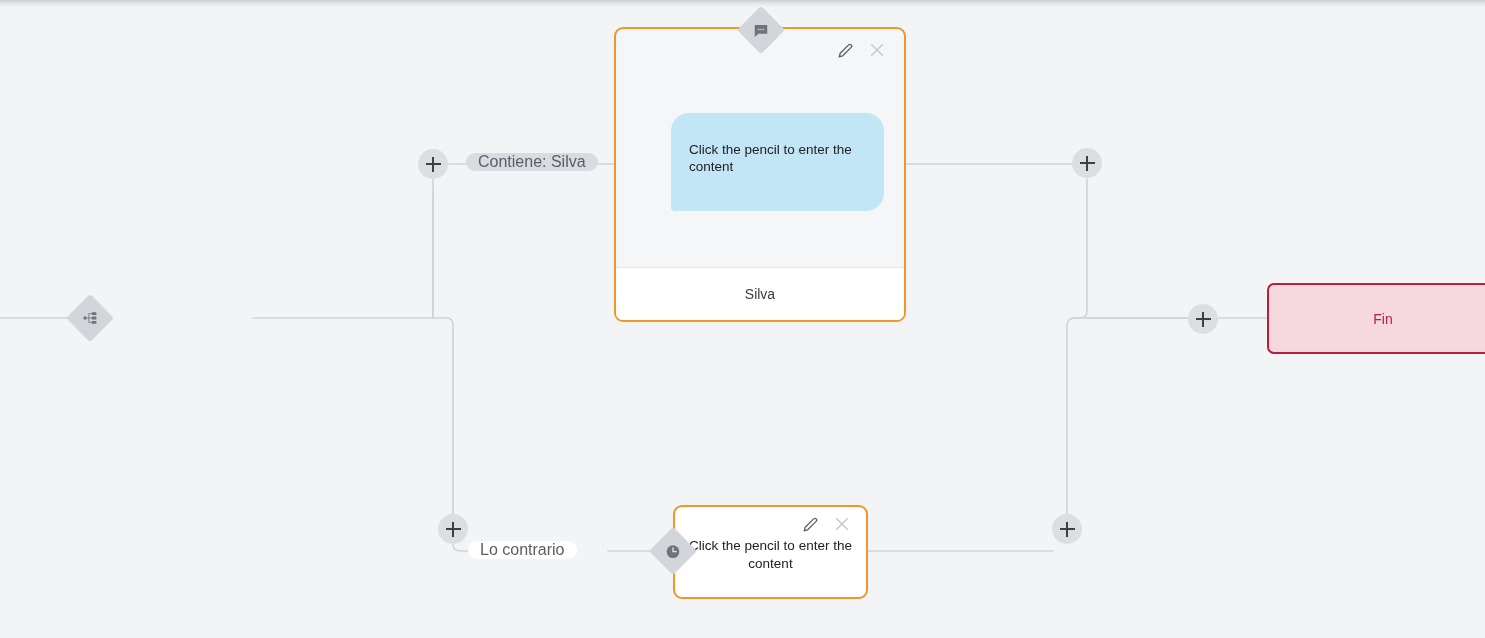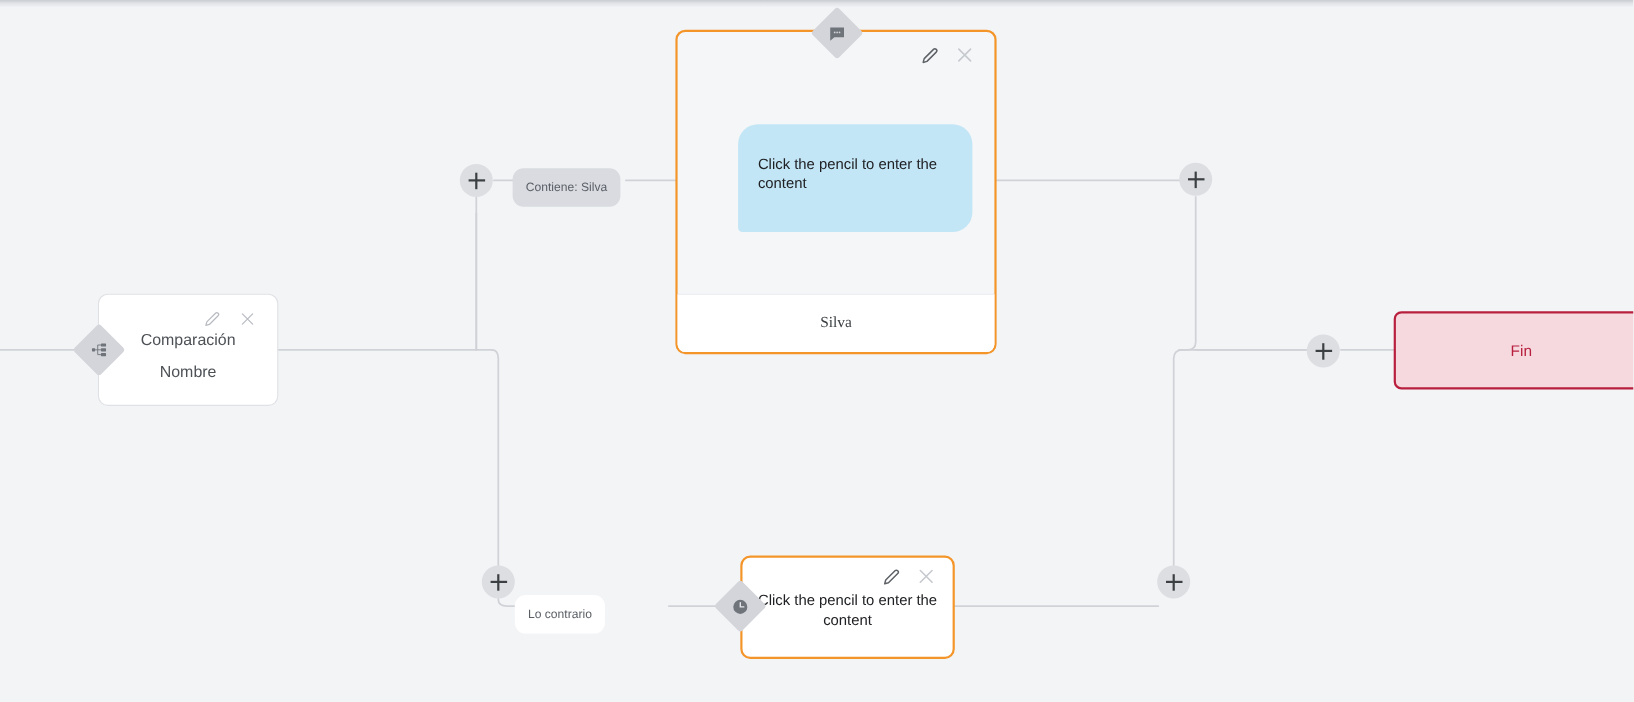--- a/index.html
+++ b/index.html
@@ -78,27 +78,27 @@
     content: "";
     position: absolute;
     background: #3c4043;
   }
   .plus::before { width: 15px; height: 1.6px; }
   .plus::after  { width: 1.6px; height: 15px; }
 
   
   .edge-label {
     position: absolute;
-    height: 35px;
+    height: 18px;
     padding: 0 12px;
     display: flex;
     align-items: center;
     justify-content: center;
     border-radius: 10px;
-    font-size: 11px;
+    font-size: 16px;
     color: #5a5f66;
     white-space: nowrap;
   }
   .edge-label.gray  { background: #d9dbe0; }
   .edge-label.white { background: #ffffff; }
 
   
   #comparison-node {
     position: absolute;
     left: 89px; top: 267px;
@@ -152,21 +152,20 @@
     height: 52px;
     background: #ffffff;
     border-top: 1px solid #e4e6ea;
     border-bottom-left-radius: 7px;
     border-bottom-right-radius: 7px;
     display: flex;
     align-items: center;
     justify-content: center;
     font-size: 14px;
     color: #3c4043;
-    font-family: Liberation Serif, serif;
   }
 
   
   #wait-node {
     position: absolute;
     left: 673px; top: 505px;
     width: 195px; height: 94px;
     border: 2px solid #f4952a;
     border-radius: 9px;
     background: #ffffff;
@@ -230,36 +229,20 @@
 
       <path d="M868,551 L1053,551"></path>
 
       <path d="M1067,514 L1067,326 Q1067,318 1075,318 L1188,318"></path>
 
       <path d="M1087,318 L1188,318"></path>
       <path d="M1219,318 L1267,318"></path>
     </g>
   </svg>
 
-  <div id="comparison-node">
-    <div class="node-actions" style="right:18px; top:13px;">
-      <span class="icon-btn">
-        <svg width="14" height="14" viewBox="0 0 24 24" fill="none" stroke="#b9bcc2" stroke-width="2" stroke-linecap="round" stroke-linejoin="round">
-          <path d="M17 3a2.8 2.8 0 0 1 4 4L7.5 20.5 2 22l1.5-5.5L17 3z"></path>
-        </svg>
-      </span>
-      <span class="icon-btn">
-        <svg width="14" height="14" viewBox="0 0 24 24" fill="none" stroke="#b9bcc2" stroke-width="2" stroke-linecap="round">
-          <path d="M4 4 L20 20 M20 4 L4 20"></path>
-        </svg>
-      </span>
-    </div>
-    <div class="title">Comparación</div>
-    <div class="subtitle">Nombre</div>
-  </div>
 
   <div class="diamond" style="left:73px; top:301px;">
     <span class="dicon">
       <svg width="14" height="14" viewBox="0 0 24 24" fill="#6f737a">
         <rect x="1" y="9.5" width="5" height="5" rx="1"></rect>
         <rect x="15" y="2" width="8" height="5" rx="1"></rect>
         <rect x="15" y="9.5" width="8" height="5" rx="1"></rect>
         <rect x="15" y="17" width="8" height="5" rx="1"></rect>
         <path d="M6 12 H10 V4.5 H15 M10 12 H15 M10 12 V19.5 H15" stroke="#6f737a" stroke-width="1.4" fill="none"></path>
       </svg>

